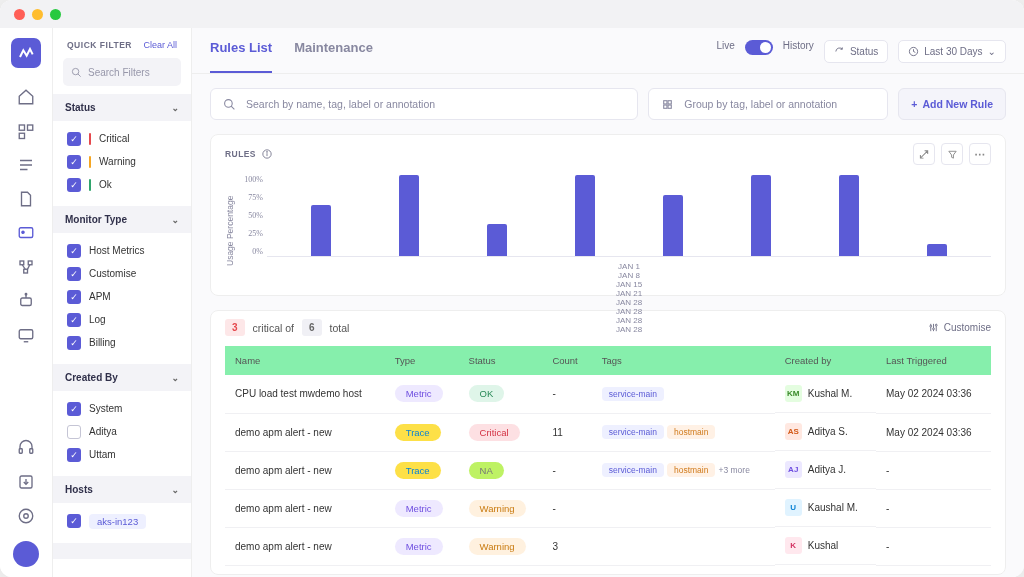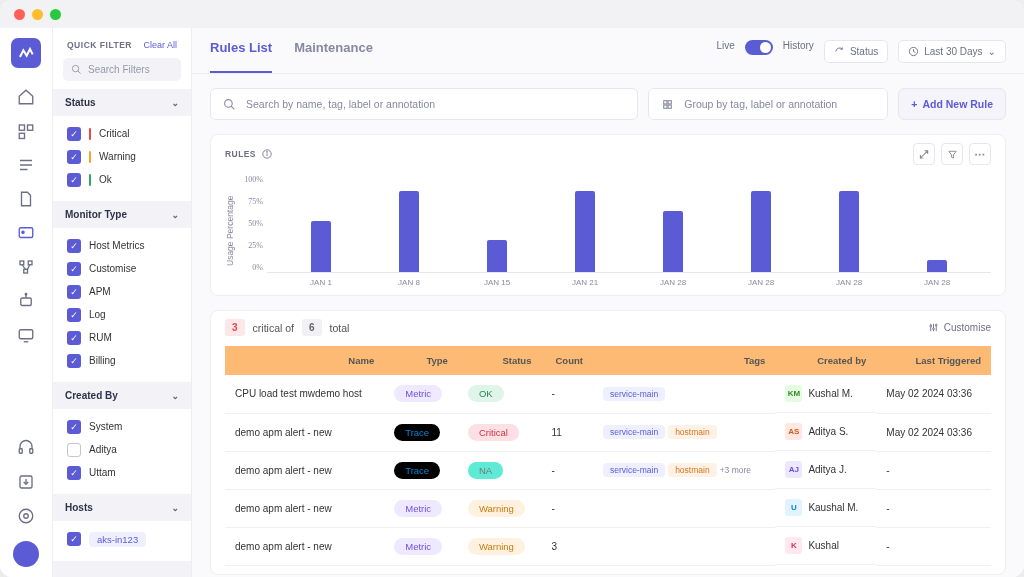--- a/index.html
+++ b/index.html
@@ -66,29 +66,29 @@
 .bar { width: 20px; background: #5b5bd6; border-radius: 2px 2px 0 0; }
 .xlabels { display: flex; padding: 5px 10px 0; }
 .xlabel { flex: 1; text-align: center; font-size: 8px; color: #8888a0; }
 
 .summary { display: flex; align-items: center; gap: 8px; font-size: 10.5px; color: #555; }
 .badge-num { padding: 3px 7px; border-radius: 3px; font-weight: 600; font-size: 10px; }
 .bn-crit { background: #fde7e8; color: #e5484d; } .bn-total { background: #f0f0f5; color: #666; }
 .customise { margin-left: auto; display: flex; align-items: center; gap: 5px; color: #6e6e86; font-size: 10px; cursor: pointer; }
 
 .data-table { width: 100%; border-collapse: collapse; margin-top: 10px; }
-.data-table thead th { background: #fdba74; text-align: right; font-size: 9.5px; font-weight: 700; color: #555; padding: 9px 10px; }
+.data-table thead th { background: #86efac; text-align: left; font-size: 9.5px; font-weight: 400; color: #555; padding: 9px 10px; }
 .data-table td { padding: 10px 10px; font-size: 10px; border-bottom: 1px solid #f0f0f3; vertical-align: middle; }
 .pill { display: inline-block; padding: 3px 11px; border-radius: 12px; font-size: 9.5px; font-weight: 500; }
 .p-metric { background: #eee9ff; color: #6f4fe0; }
-.p-trace { background: #000000; color: #0b83d4; }
+.p-trace { background: #fde047; color: #0b83d4; }
 .p-ok { background: #dff5e9; color: #2a8a58; }
 .p-crit { background: #fde0e3; color: #d33344; }
 .p-warn { background: #fff1df; color: #c97b10; }
-.p-na { background: #5eead4; color: #777; }
+.p-na { background: #bef264; color: #777; }
 .tag-chip { display: inline-block; padding: 2px 7px; border-radius: 4px; font-size: 8.5px; background: #eef0ff; color: #5b5bd6; margin-right: 3px; }
 .tag-chip.orange { background: #fff1e5; color: #d07b1c; }
 .tag-more { font-size: 8.5px; color: #8888a0; }
 .avatar-chip { display: inline-flex; width: 17px; height: 17px; border-radius: 3px; align-items: center; justify-content: center; font-size: 8px; font-weight: 600; margin-right: 6px; vertical-align: middle; }
 .creator-cell { display: flex; align-items: center; }
 </style>
 </head>
 <body>
 
 <div class="window">
@@ -229,24 +229,20 @@
             <div class="cb"></div>
             <span>Customise</span>
           </div>
           <div class="filter-row">
             <div class="cb"></div>
             <span>APM</span>
           </div>
           <div class="filter-row">
             <div class="cb"></div>
             <span>Log</span>
-          </div>
-          <div class="filter-row">
-            <div class="cb"></div>
-            <span>RUM</span>
           </div>
           <div class="filter-row">
             <div class="cb"></div>
             <span>Billing</span>
           </div>
         </div>
 
       <div class="sec-hdr">
           <span>Created By</span>
           <span class="chev">⌄</span>
@@ -377,21 +373,21 @@
                   <div class="bar-col">
                     <div class="bar" style="height: 81px;"></div>
                   </div>
                   <div class="bar-col">
                     <div class="bar" style="height: 81px;"></div>
                   </div>
                   <div class="bar-col">
                     <div class="bar" style="height: 11.7px;"></div>
                   </div>
                 </div>
-              <div class="xlabels" id="xlabels" style="margin-left:28px;">
+              <div class="xlabels" id="xlabels" style="margin-left:28px;flex-direction:column;">
                   <div class="xlabel">JAN 1</div>
                   <div class="xlabel">JAN 8</div>
                   <div class="xlabel">JAN 15</div>
                   <div class="xlabel">JAN 21</div>
                   <div class="xlabel">JAN 28</div>
                   <div class="xlabel">JAN 28</div>
                   <div class="xlabel">JAN 28</div>
                   <div class="xlabel">JAN 28</div>
                 </div>
             </div>

